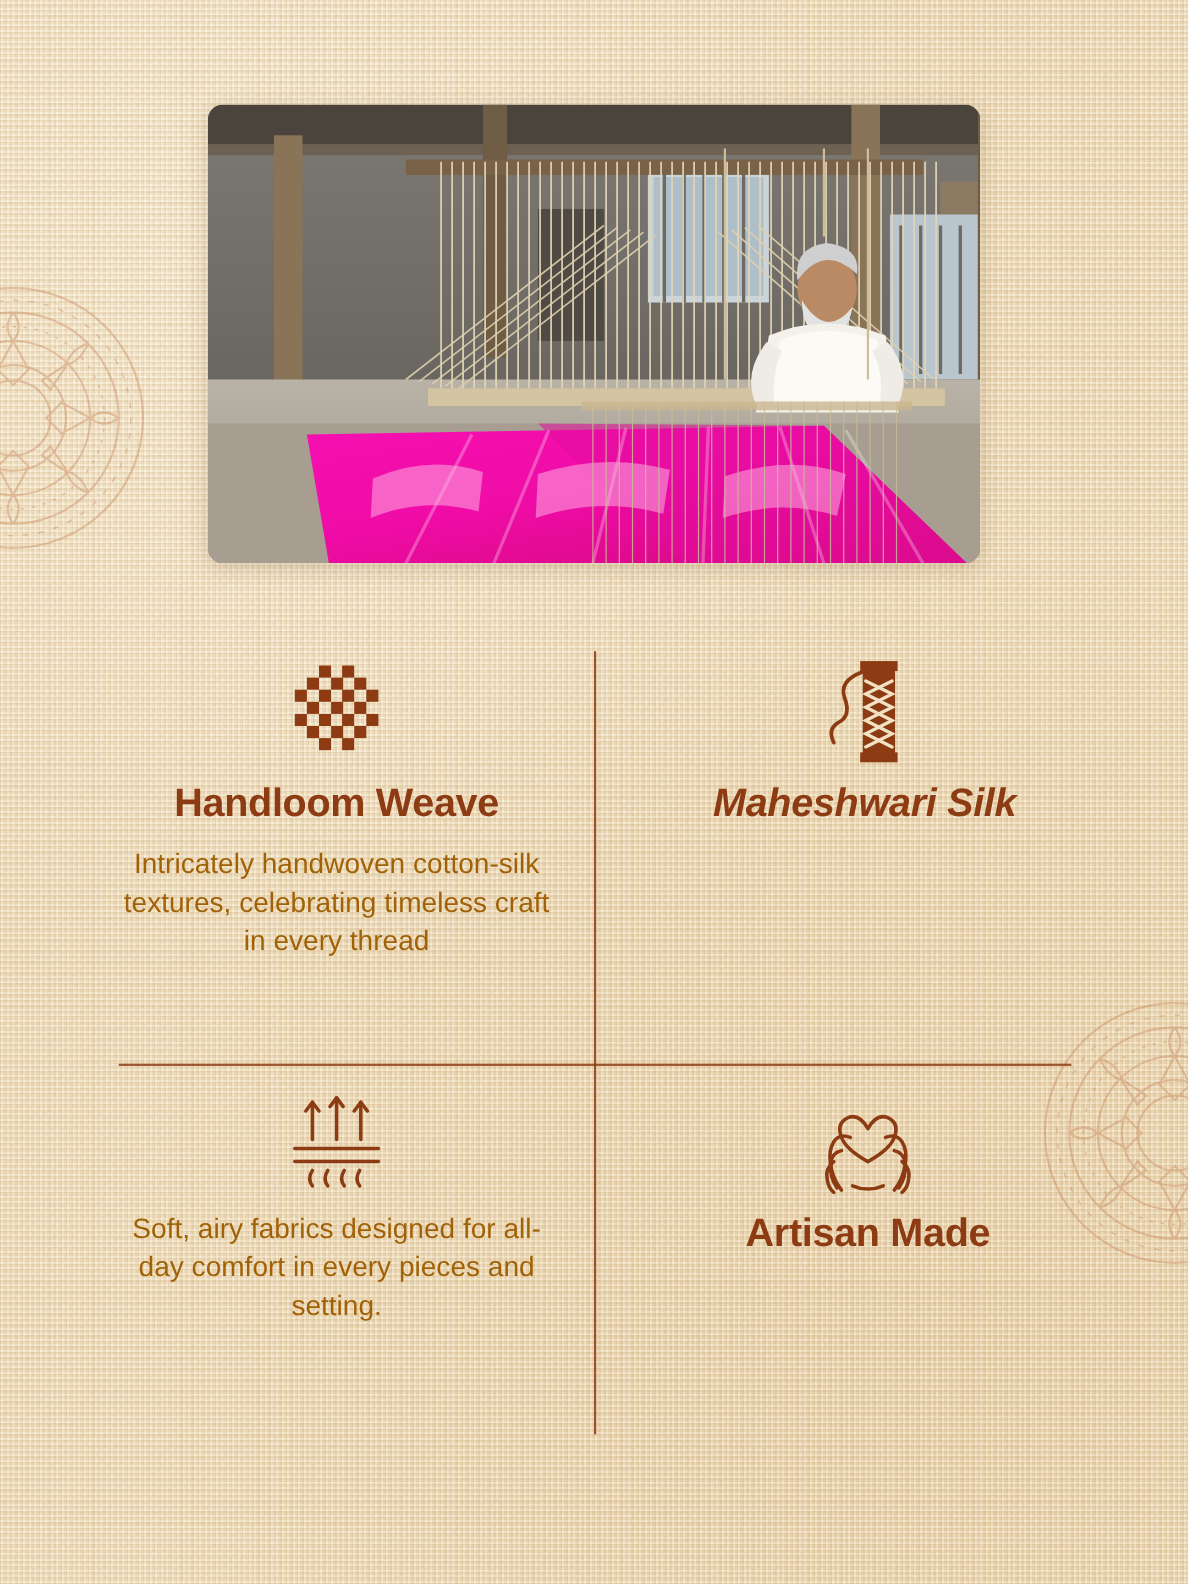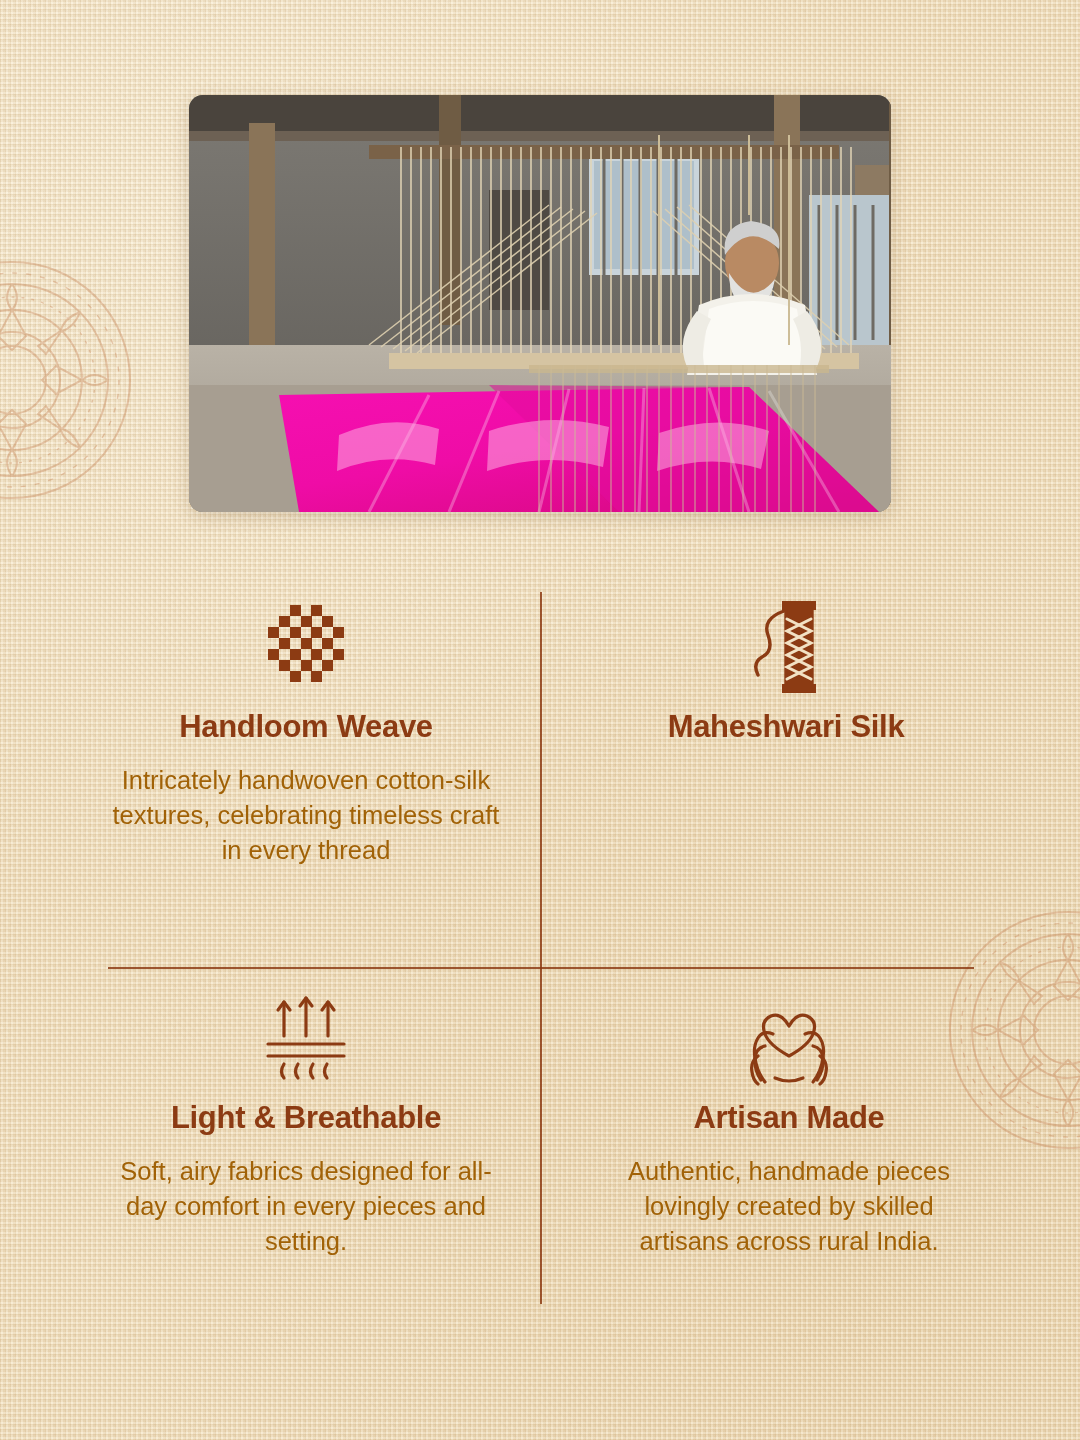--- a/index.html
+++ b/index.html
@@ -120,34 +120,34 @@
   }
 
   .feature {
     display: flex;
     flex-direction: column;
     align-items: center;
     text-align: center;
     padding: 14px 40px 0 40px;
     box-sizing: border-box;
   }
-  .feature.tr { padding-left: 60px; padding-right: 36px; }
+  .feature.tr { padding-left: 60px; padding-right: 36px; font-style: italic; }
   .feature.bl { padding-top: 40px; }
   .feature.br { padding-top: 40px; padding-left: 60px; padding-right: 30px;}
 
   .feature-icon {
     height: 96px;
     display: flex;
     align-items: center;
     justify-content: center;
     color: #8c3b13;
     margin-bottom: 14px;
   }
   .feature-title {
-    font-size: 31px;
+    font-size: 36px;
     font-weight: bold;
     color: #8c3b13;
     letter-spacing: -0.3px;
     margin-bottom: 18px;
     text-align: right;
   }
   .feature-desc {
     font-size: 25.5px;
     line-height: 1.38;
     color: #a16207;
@@ -503,21 +503,20 @@
 
           <path d="M10 54 L86 54"></path>
           <path d="M10 66 L86 66"></path>
 
           <path d="M26 74 q-5 8 0 14"></path>
           <path d="M40 74 q-5 8 0 14"></path>
           <path d="M55 74 q-5 8 0 14"></path>
           <path d="M69 74 q-5 8 0 14"></path>
         </svg>
       </div>
-      <div class="feature-title">Light &amp; Breathable</div>
       <div class="feature-desc">Soft, airy fabrics designed for all-day comfort in every pieces and setting.</div>
     </div>
 
     <div class="feature br">
       <div class="feature-icon">
         <svg width="100" height="96" viewBox="0 0 100 96" fill="none" stroke="currentColor" stroke-width="3.2" stroke-linecap="round" stroke-linejoin="round">
 
           <path d="M50 36 q-8 -14 -18 -10 q-11 5 -6 18 q4 11 24 22 q20 -11 24 -22 q5 -13 -6 -18 q-10 -4 -18 10 Z"></path>
 
           <path d="M34 44 q-10 -4 -15 4 q-5 8 -3 20 q2 14 10 24"></path>
@@ -525,17 +524,16 @@
           <path d="M19 66 q-8 6 -6 16 q1 8 6 12"></path>
 
           <path d="M66 44 q10 -4 15 4 q5 8 3 20 q-2 14 -10 24"></path>
           <path d="M74 56 q9 2 10 12 q1 12 -6 22"></path>
           <path d="M81 66 q8 6 6 16 q-1 8 -6 12"></path>
 
           <path d="M36 88 q14 6 28 0"></path>
         </svg>
       </div>
       <div class="feature-title">Artisan Made</div>
-      <div class="feature-desc">Authentic, handmade pieces lovingly created by skilled artisans across rural India.</div>
     </div>
 
   </div>
 </div>
 
 </body></html>

